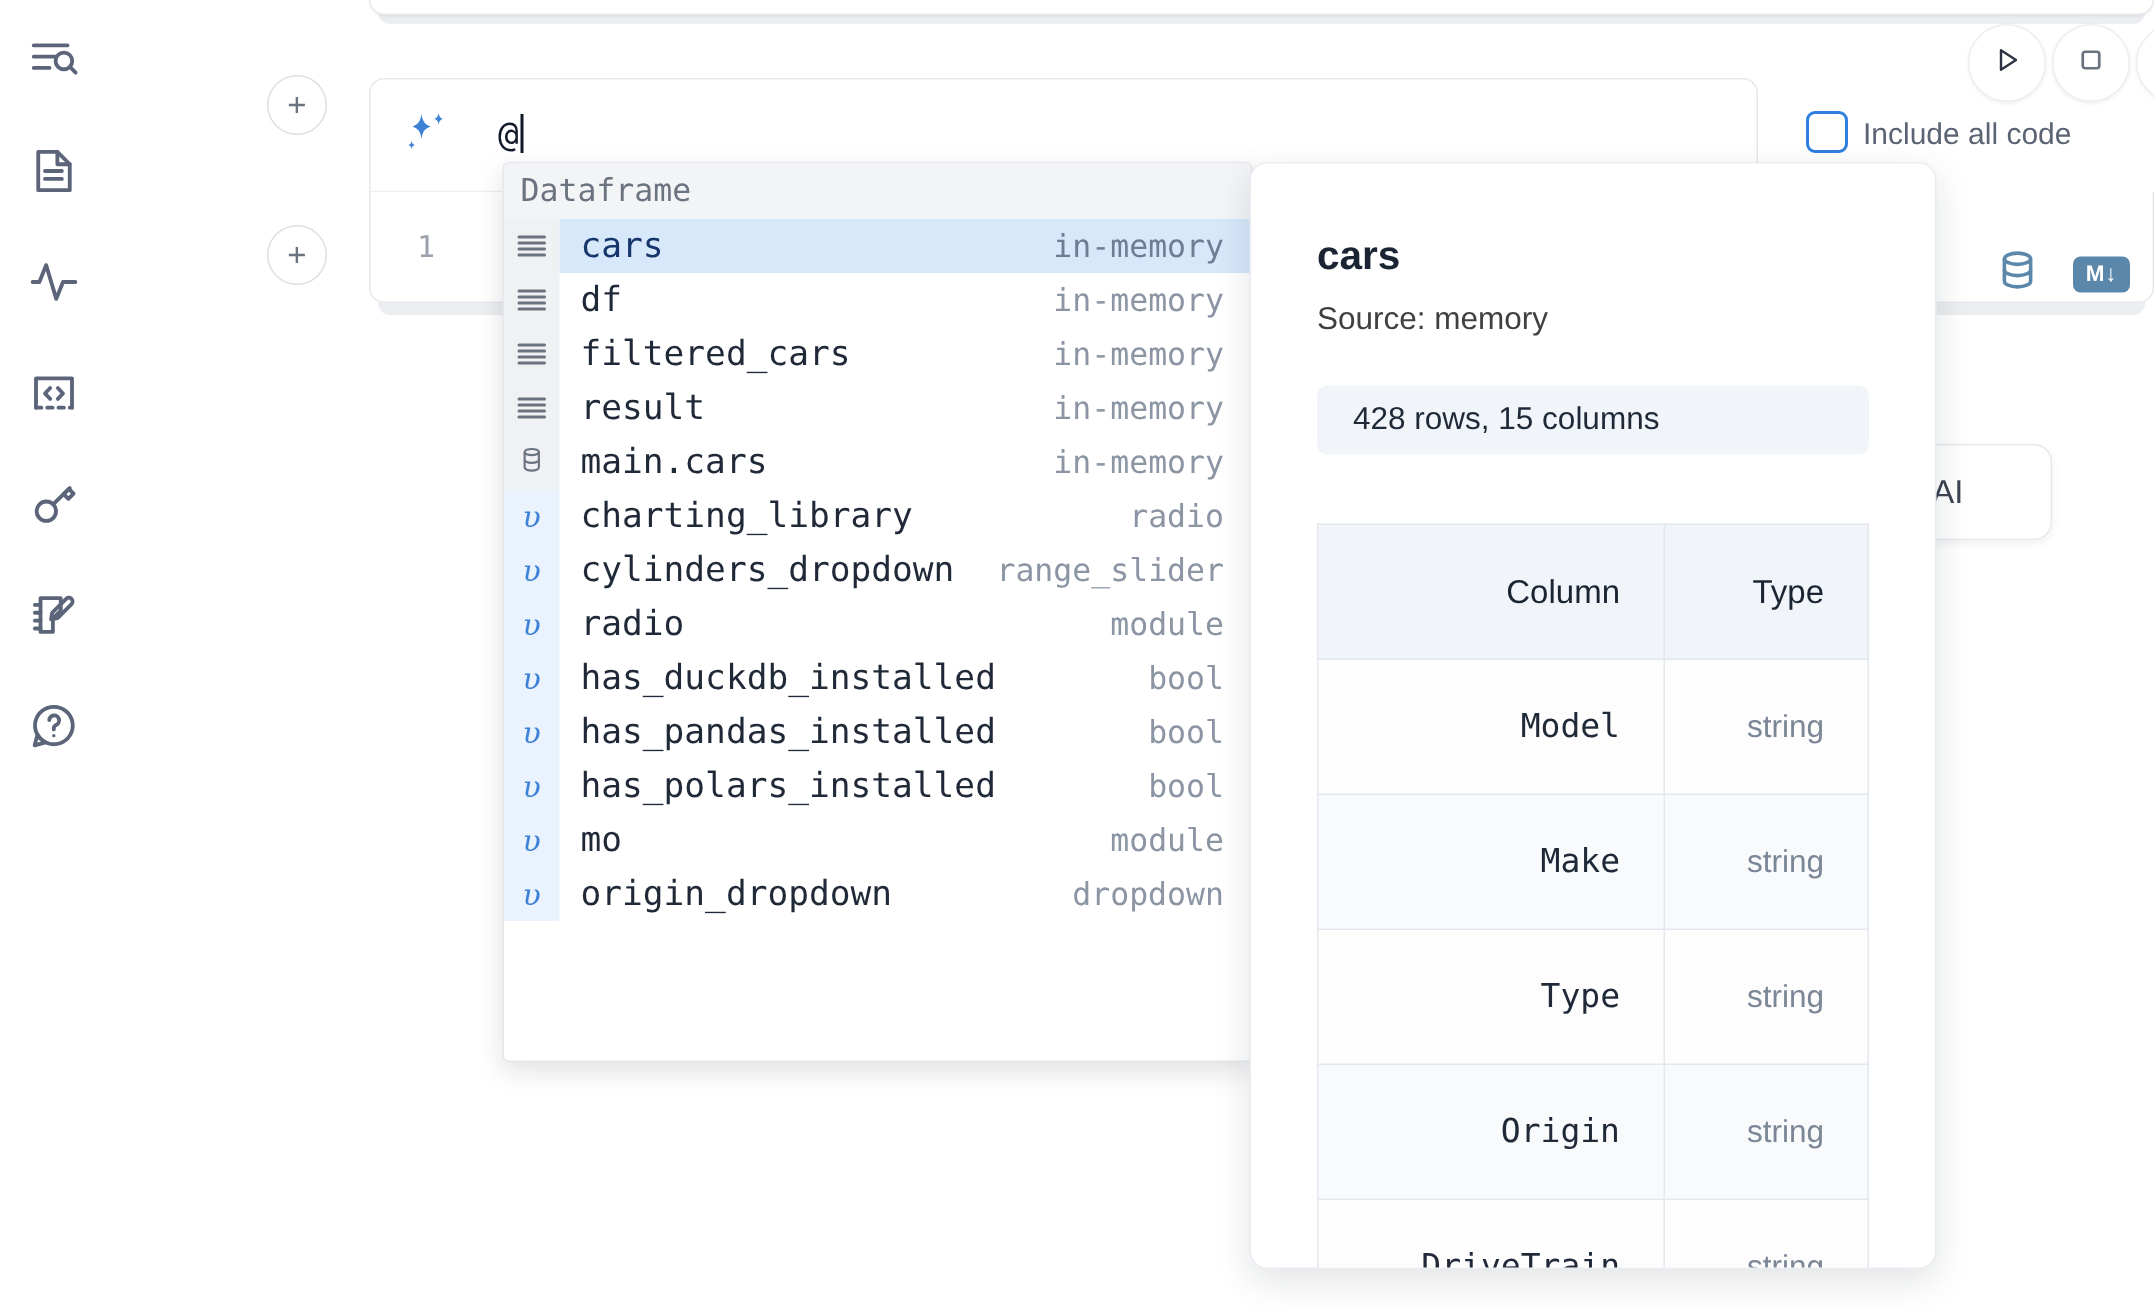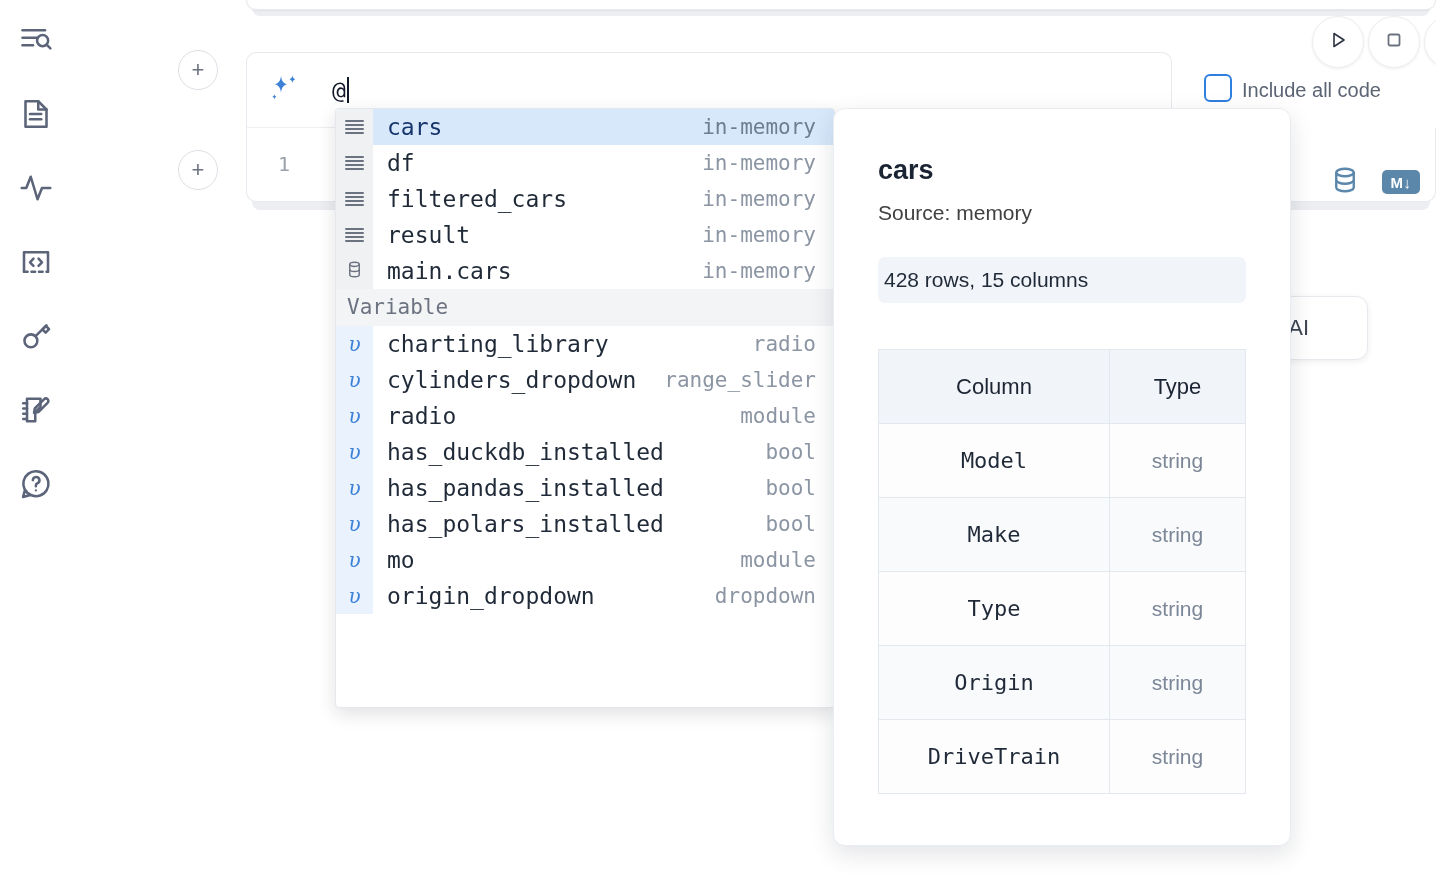--- a/index.html
+++ b/index.html
@@ -158,26 +158,26 @@
     position: absolute; left: 833px; top: 108px; width: 458px; height: 738px;
     background: #ffffff; border: 1px solid #e9ecf1; border-radius: 12px;
     box-shadow: 0 8px 24px rgba(20,25,40,.12);
     overflow: hidden;
   }
   .doc-title { position: absolute; left: 44px; top: 46px; font-size: 27px; font-weight: 700; color: #1b2433; }
   .doc-source { position: absolute; left: 44px; top: 92px; font-size: 21px; color: #404040; }
   .doc-badge {
     position: absolute; left: 44px; top: 148px; width: 368px; height: 46px;
     background: #f1f4f8; border-radius: 7px;
-    display: flex; align-items: center; padding-left: 6px;
+    display: flex; align-items: center; padding-left: 24px;
     font-size: 21px; color: #1f2937;
   }
   .doc-table { position: absolute; left: 44px; top: 240px; width: 368px; border-collapse: collapse; }
   .doc-table th, .doc-table td {
-    border: 1px solid #e3e8ef; text-align: center; height: 74px; padding: 0 12px; vertical-align: middle;
+    border: 1px solid #e3e8ef; text-align: right; height: 90px; padding: 0 29px; vertical-align: middle;
   }
   .doc-table th { background: #f1f4f8; font-weight: 400; font-size: 22px; color: #1b2433; }
   .doc-table th.c2, .doc-table td.c2 { width: 136px; }
   .doc-table td.col {
     font-family: "DejaVu Sans Mono","Liberation Mono", monospace;
     font-size: 22px; color: #1f2937;
   }
   .doc-table td.typ { font-size: 21px; color: #7b8696; }
   .doc-table tr:nth-child(odd) td { background: #fdfdfe; }
   .doc-table tr:nth-child(even) td { background: #f8fafc; }
@@ -317,20 +317,21 @@
   </div>
 
   <div class="include-row">
     <span class="chk"></span>
     <span class="include-label">Include all code</span>
   </div>
 
   <div class="ai-btn">h AI</div>
 
   <div class="ac" id="ac">
+      <div class="ac-section">Dataframe</div>
       <div class="ac-item sel">
         <span class="ac-gut">
           <span class="ac-hamb">
             <i></i>
             <i></i>
             <i></i>
             <i></i>
           </span>
         </span>
         <span class="ac-body">
@@ -386,21 +387,20 @@
               <ellipse cx="12" cy="5.5" rx="6" ry="2.6"></ellipse>
               <path d="M6 5.5v13c0 1.44 2.69 2.6 6 2.6s6-1.16 6-2.6v-13"></path>
               <path d="M6 12c0 1.44 2.69 2.6 6 2.6s6-1.16 6-2.6"></path>
             </svg></span>
         </span>
         <span class="ac-body">
           <span class="ac-label">main.cars</span>
           <span class="ac-type">in-memory</span>
         </span>
       </div>
-      <div class="ac-section">Variable</div>
       <div class="ac-item">
         <span class="ac-gut var">
           <span class="ac-v">υ</span>
         </span>
         <span class="ac-body">
           <span class="ac-label">charting_library</span>
           <span class="ac-type">radio</span>
         </span>
       </div>
       <div class="ac-item">

